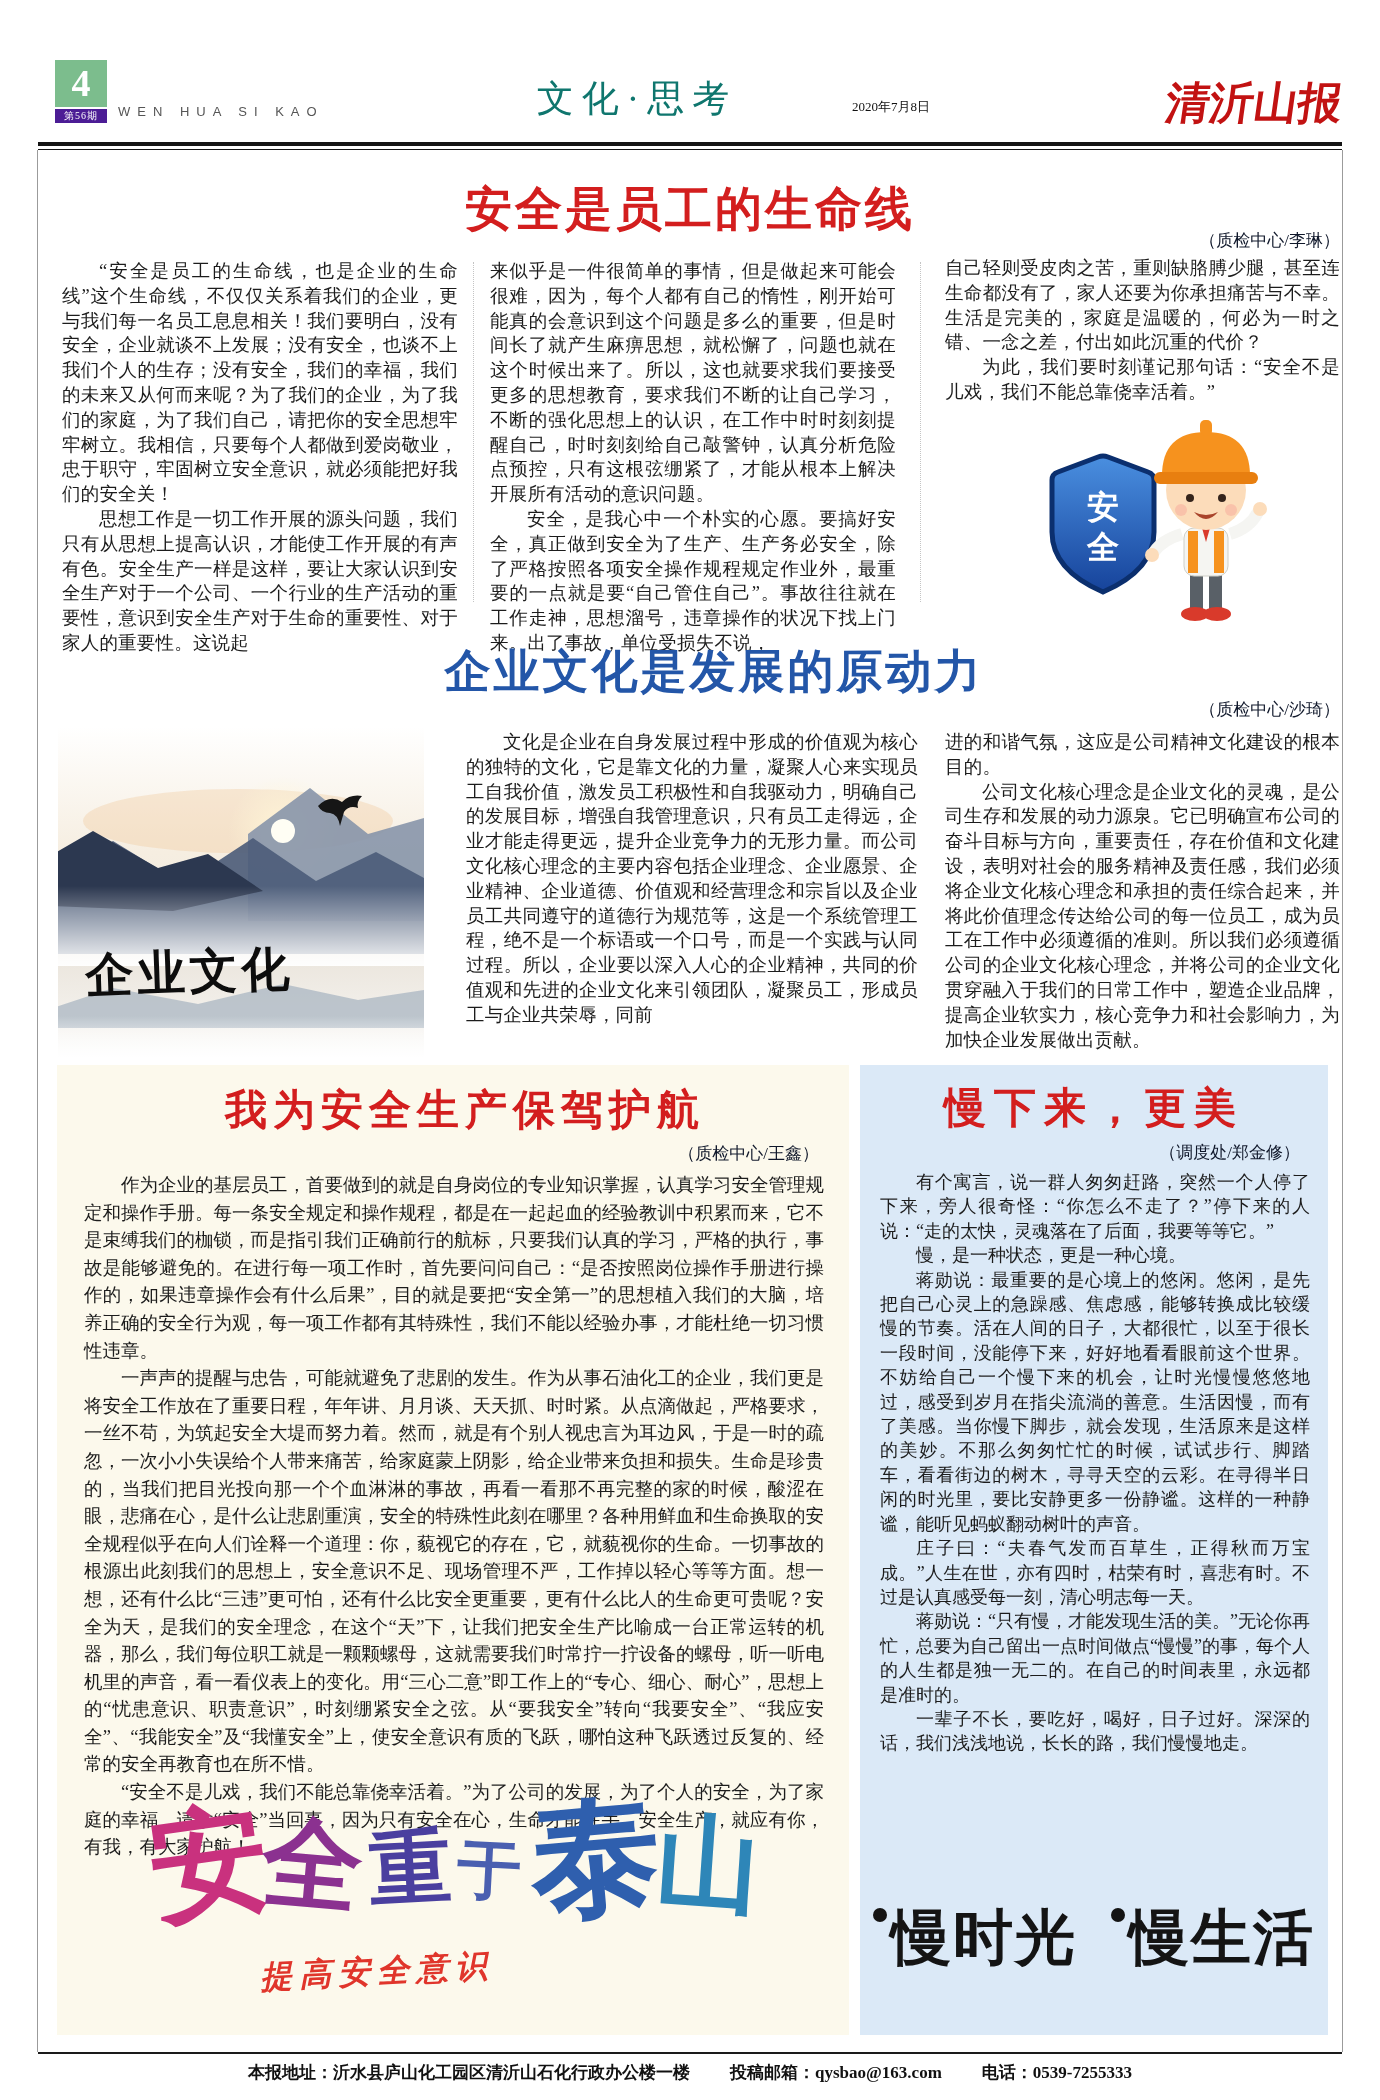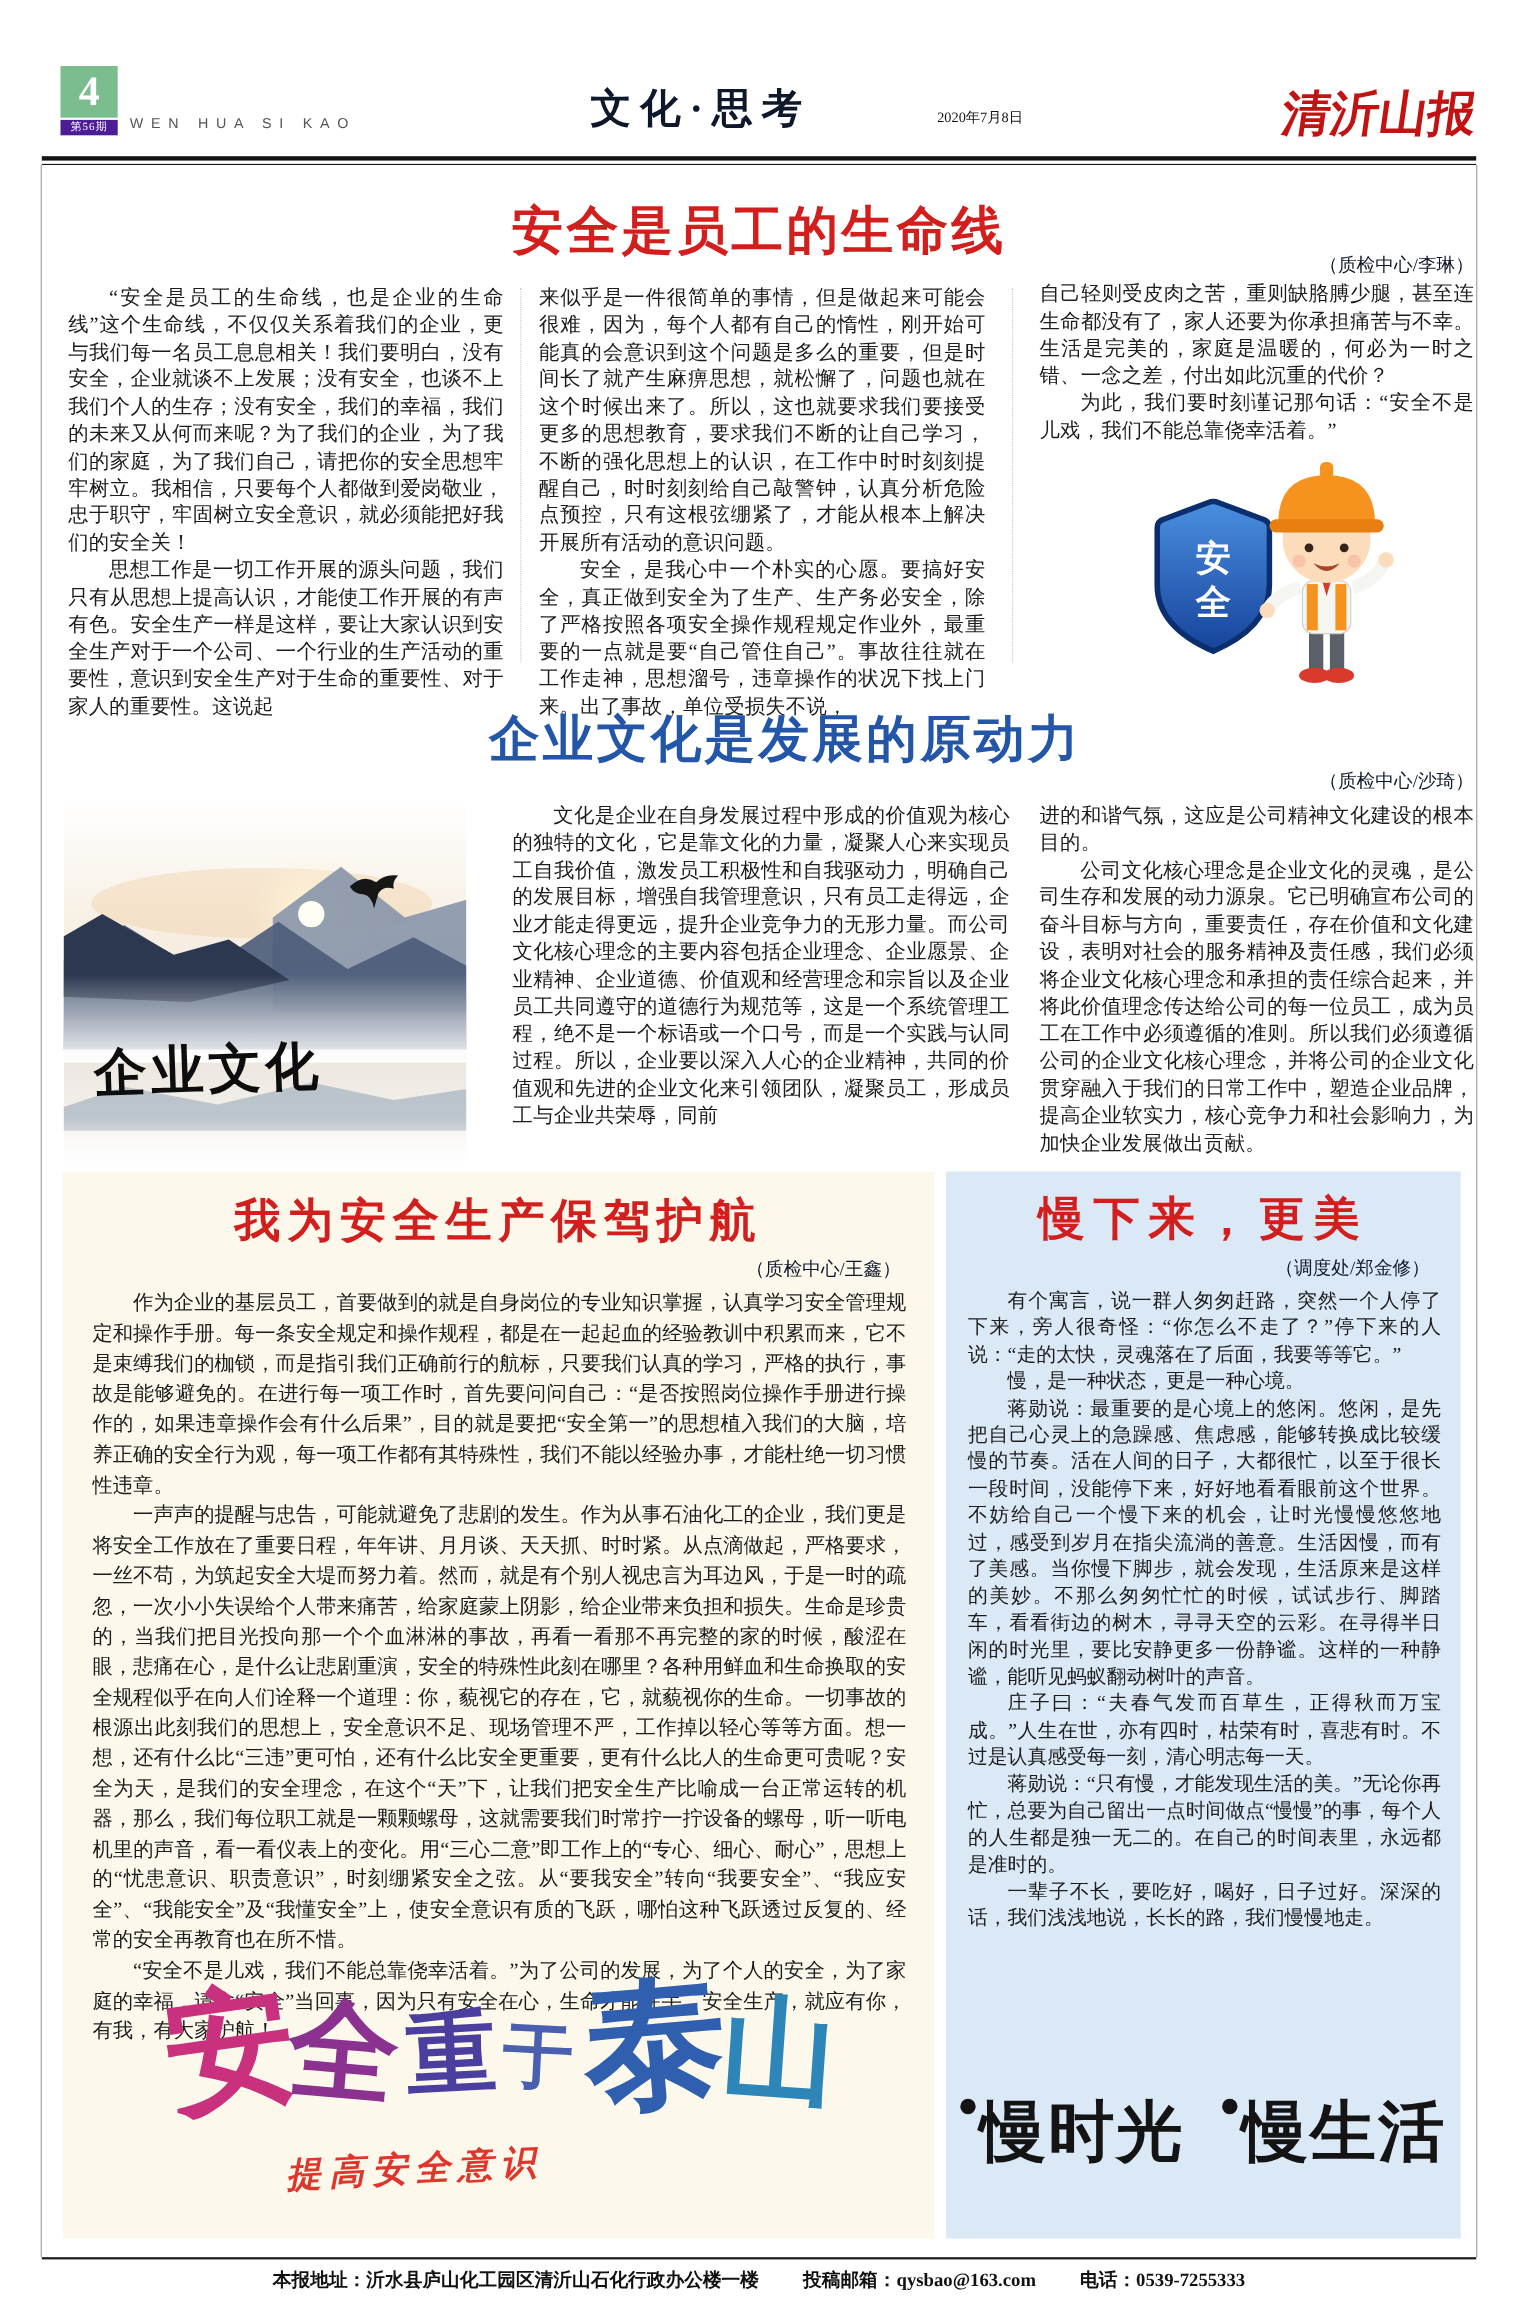--- a/index.html
+++ b/index.html
@@ -16,21 +16,21 @@
   #vline-right{left:1342px;}
 
   
   #page-num-box{left:55px;top:60px;width:52px;height:47px;background:#7cbd8d;
     color:#fff;font-size:38px;text-align:center;line-height:47px;font-weight:bold;}
   #issue-strip{left:55px;top:109px;width:52px;height:14px;background:#4c1d95;
     color:#fff;font-size:10px;text-align:center;line-height:14px;letter-spacing:1px;}
   #pinyin{left:118px;top:104px;font-size:13px;color:#555;letter-spacing:7px;
     font-family:"Liberation Sans","DejaVu Sans",sans-serif;}
   #section-title{left:437px;top:74px;width:400px;text-align:center;font-size:37px;
-    font-weight:bold;color:#0f172a;letter-spacing:8px;}
+    font-weight:normal;color:#0f766e;letter-spacing:8px;}
   #issue-date{left:852px;top:98px;font-size:13px;color:#111;}
   #masthead{left:1130px;top:74px;width:212px;text-align:right;font-size:44px;
     font-weight:bold;color:#c21212;transform:skewX(-8deg);}
   #double-rule{left:38px;top:142px;width:1304px;height:3px;
     border-top:4px solid #141414;border-bottom:1px solid #141414;}
 
   
   .bodycol p{margin:0;text-align:justify;}
   .ind{text-indent:2em;}
   .author{font-size:17px;color:#0f172a;text-align:right;}
@@ -49,21 +49,21 @@
 
   
   #a2-title{left:0;top:641px;width:1380px;font-size:46px;color:#2356a8;letter-spacing:3px;padding-left:24px;}
   #a2-author{left:945px;top:698px;width:395px;}
   #a2-image{left:58px;top:726px;width:366px;height:332px;}
   #a2-colm{left:466px;top:730px;width:452px;}
   #a2-colr{left:945px;top:730px;width:395px;}
 
   
   #a3-box{left:57px;top:1065px;width:792px;height:970px;background:#fcf9ec;}
-  #a3-title{left:57px;top:1082px;width:792px;font-size:42px;color:#d31e1e;letter-spacing:6px;}
+  #a3-title{left:57px;top:1082px;width:792px;font-size:42px;color:#d31e1e;letter-spacing:6px;padding-left:12px;}
   #a3-author{left:57px;top:1142px;width:762px;}
   #a3-text{left:84px;top:1172px;width:740px;font-size:18.5px;line-height:27.6px;}
 
   
   #a3-art{left:90px;top:1792px;width:730px;height:238px;}
   .artrow{display:flex;align-items:flex-end;justify-content:center;
     font-family:"DejaVu Serif","Liberation Serif",serif;font-weight:bold;}
   .artch{display:inline-block;line-height:1;}
   .ac0{font-size:118px;transform:rotate(-8deg);}
   .ac1{font-size:100px;transform:rotate(5deg) translateY(-8px);margin-left:-6px;}

